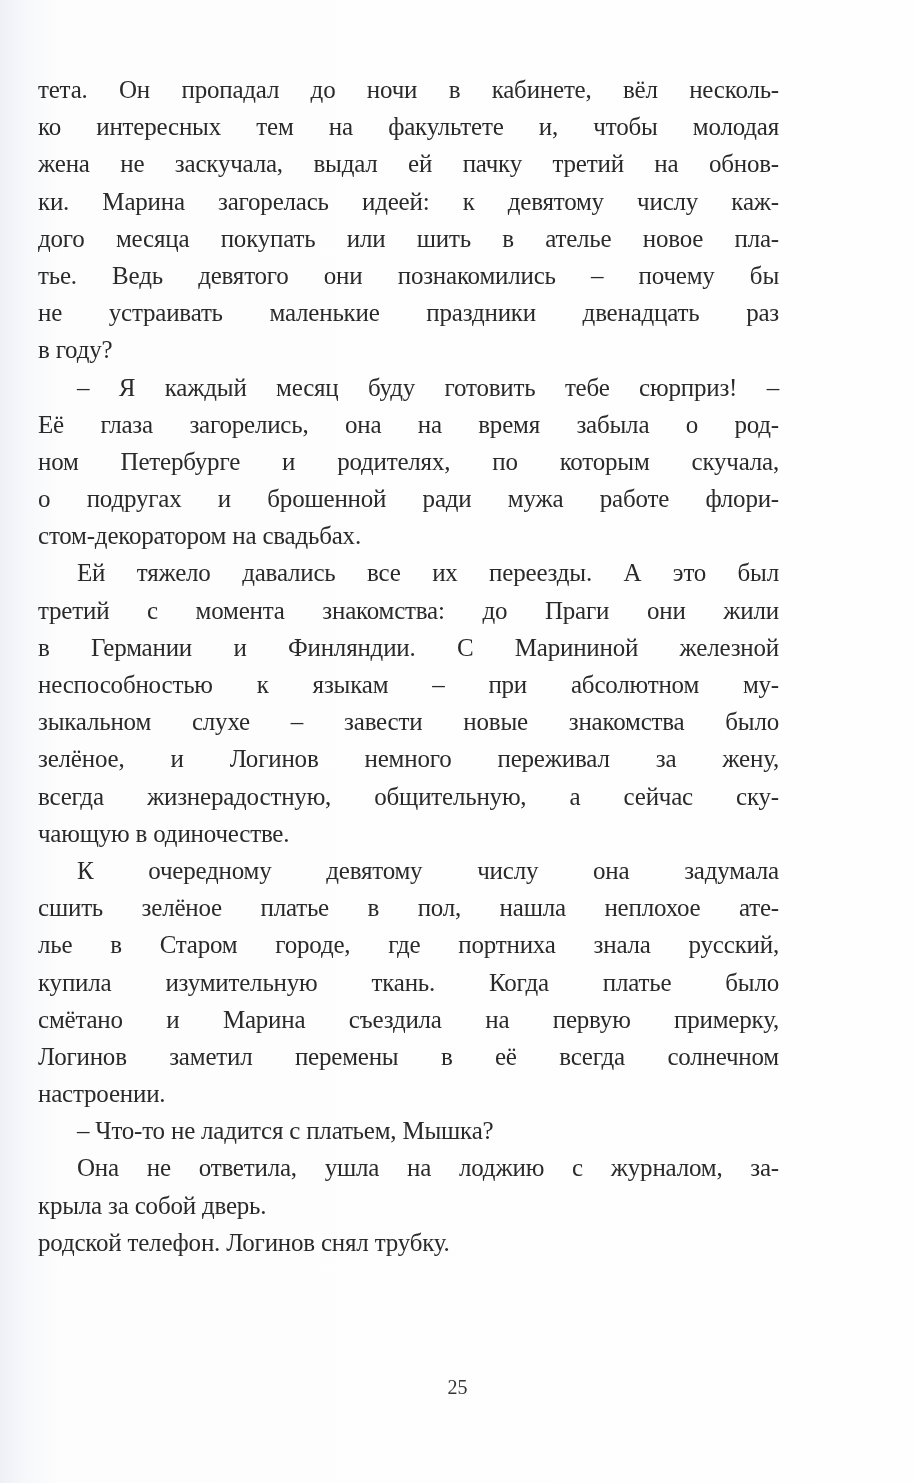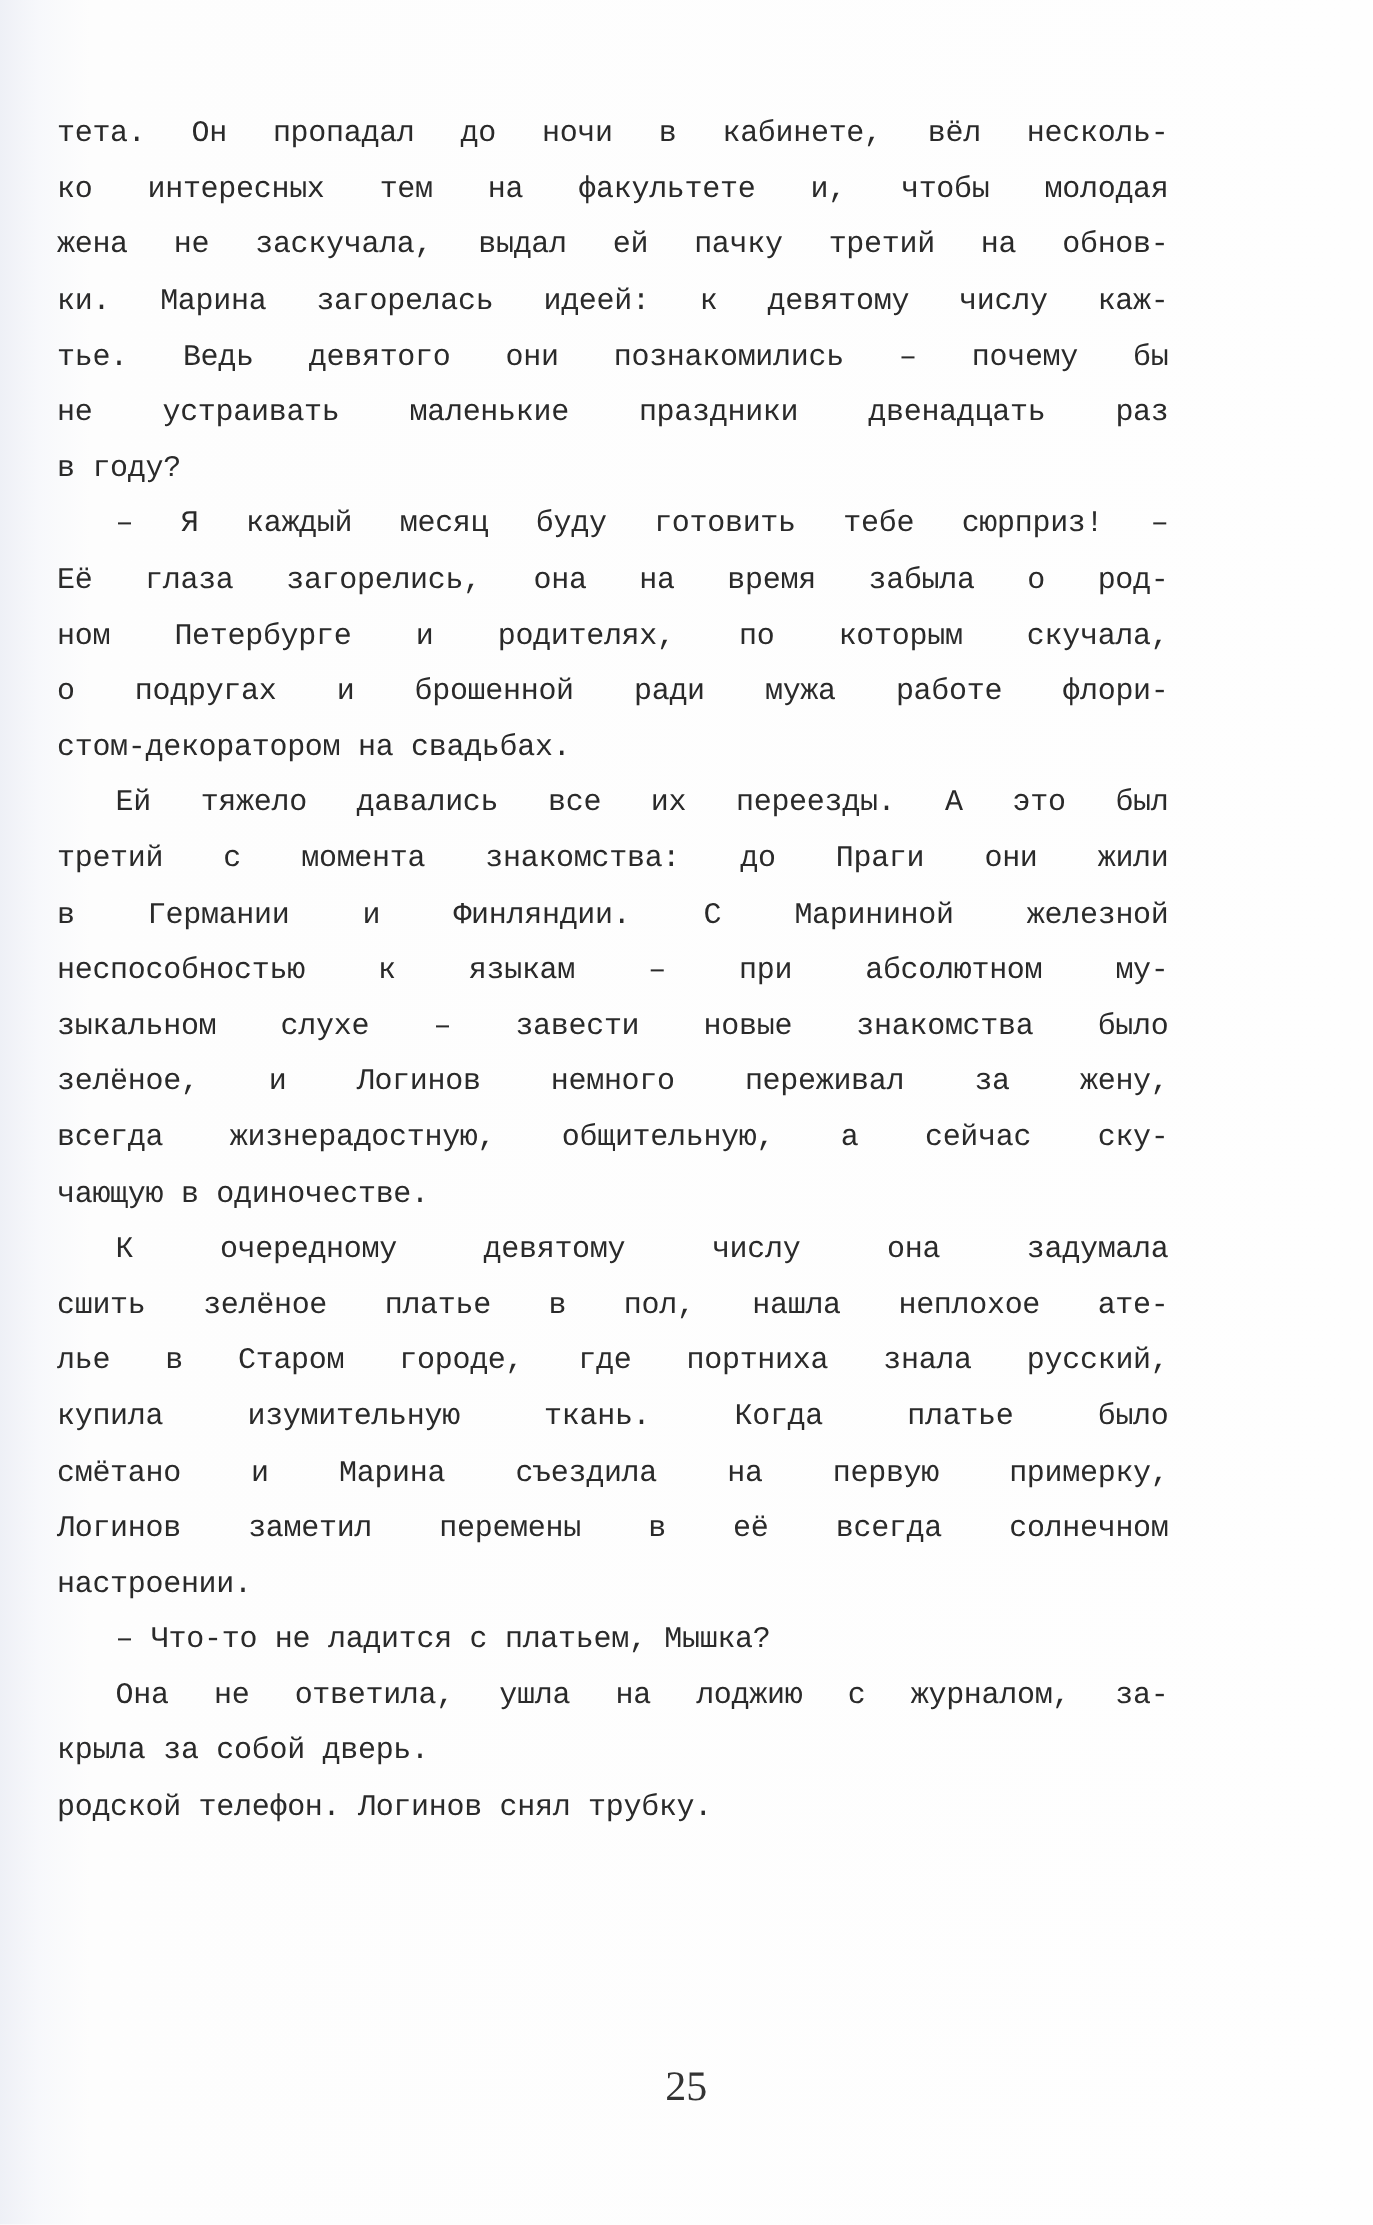--- a/index.html
+++ b/index.html
@@ -18,56 +18,56 @@
     .page {
       position: absolute;
       left: 38px;
       top: 71px;
       width: 741px;
     }
     .line {
       display: block;
       height: 37.2px;
       line-height: 37.2px;
-      font-size: 20px;
+      font-size: 25px;
       white-space: nowrap;
       letter-spacing: -0.2px;
-      font-family: Liberation Mono, monospace;
     }
     .line.just {
       text-align: justify;
       text-align-last: justify;
     }
     .line.indent {
       padding-left: 39px;
     }
     .line.last {
       text-align: right;
       text-align-last: left;
     }
     .page-number {
       position: absolute;
       left: 0;
       width: 915px;
       top: 1376px;
       text-align: center;
-      font-size: 28px;
+      font-size: 20px;
       color: #333;
     }
   </style>
 </head>
 <body>
 
 <div class="page">
 
   <div>
     <span class="line just">тета. Он пропадал до ночи в кабинете, вёл несколь-</span>
     <span class="line just">ко интересных тем на факультете и, чтобы молодая</span>
     <span class="line just">жена не заскучала, выдал ей пачку третий на обнов-</span>
     <span class="line just">ки. Марина загорелась идеей: к девятому числу каж-</span>
+    <span class="line just">дого месяца покупать или шить в ателье новое пла-</span>
     <span class="line just">тье. Ведь девятого они познакомились – почему бы</span>
     <span class="line just">не устраивать маленькие праздники двенадцать раз</span>
     <span class="line last">в году?</span>
   </div>
 
   <div>
     <span class="line just indent">– Я каждый месяц буду готовить тебе сюрприз! –</span>
     <span class="line just">Её глаза загорелись, она на время забыла о род-</span>
     <span class="line just">ном Петербурге и родителях, по которым скучала,</span>
     <span class="line just">о подругах и брошенной ради мужа работе флори-</span>

